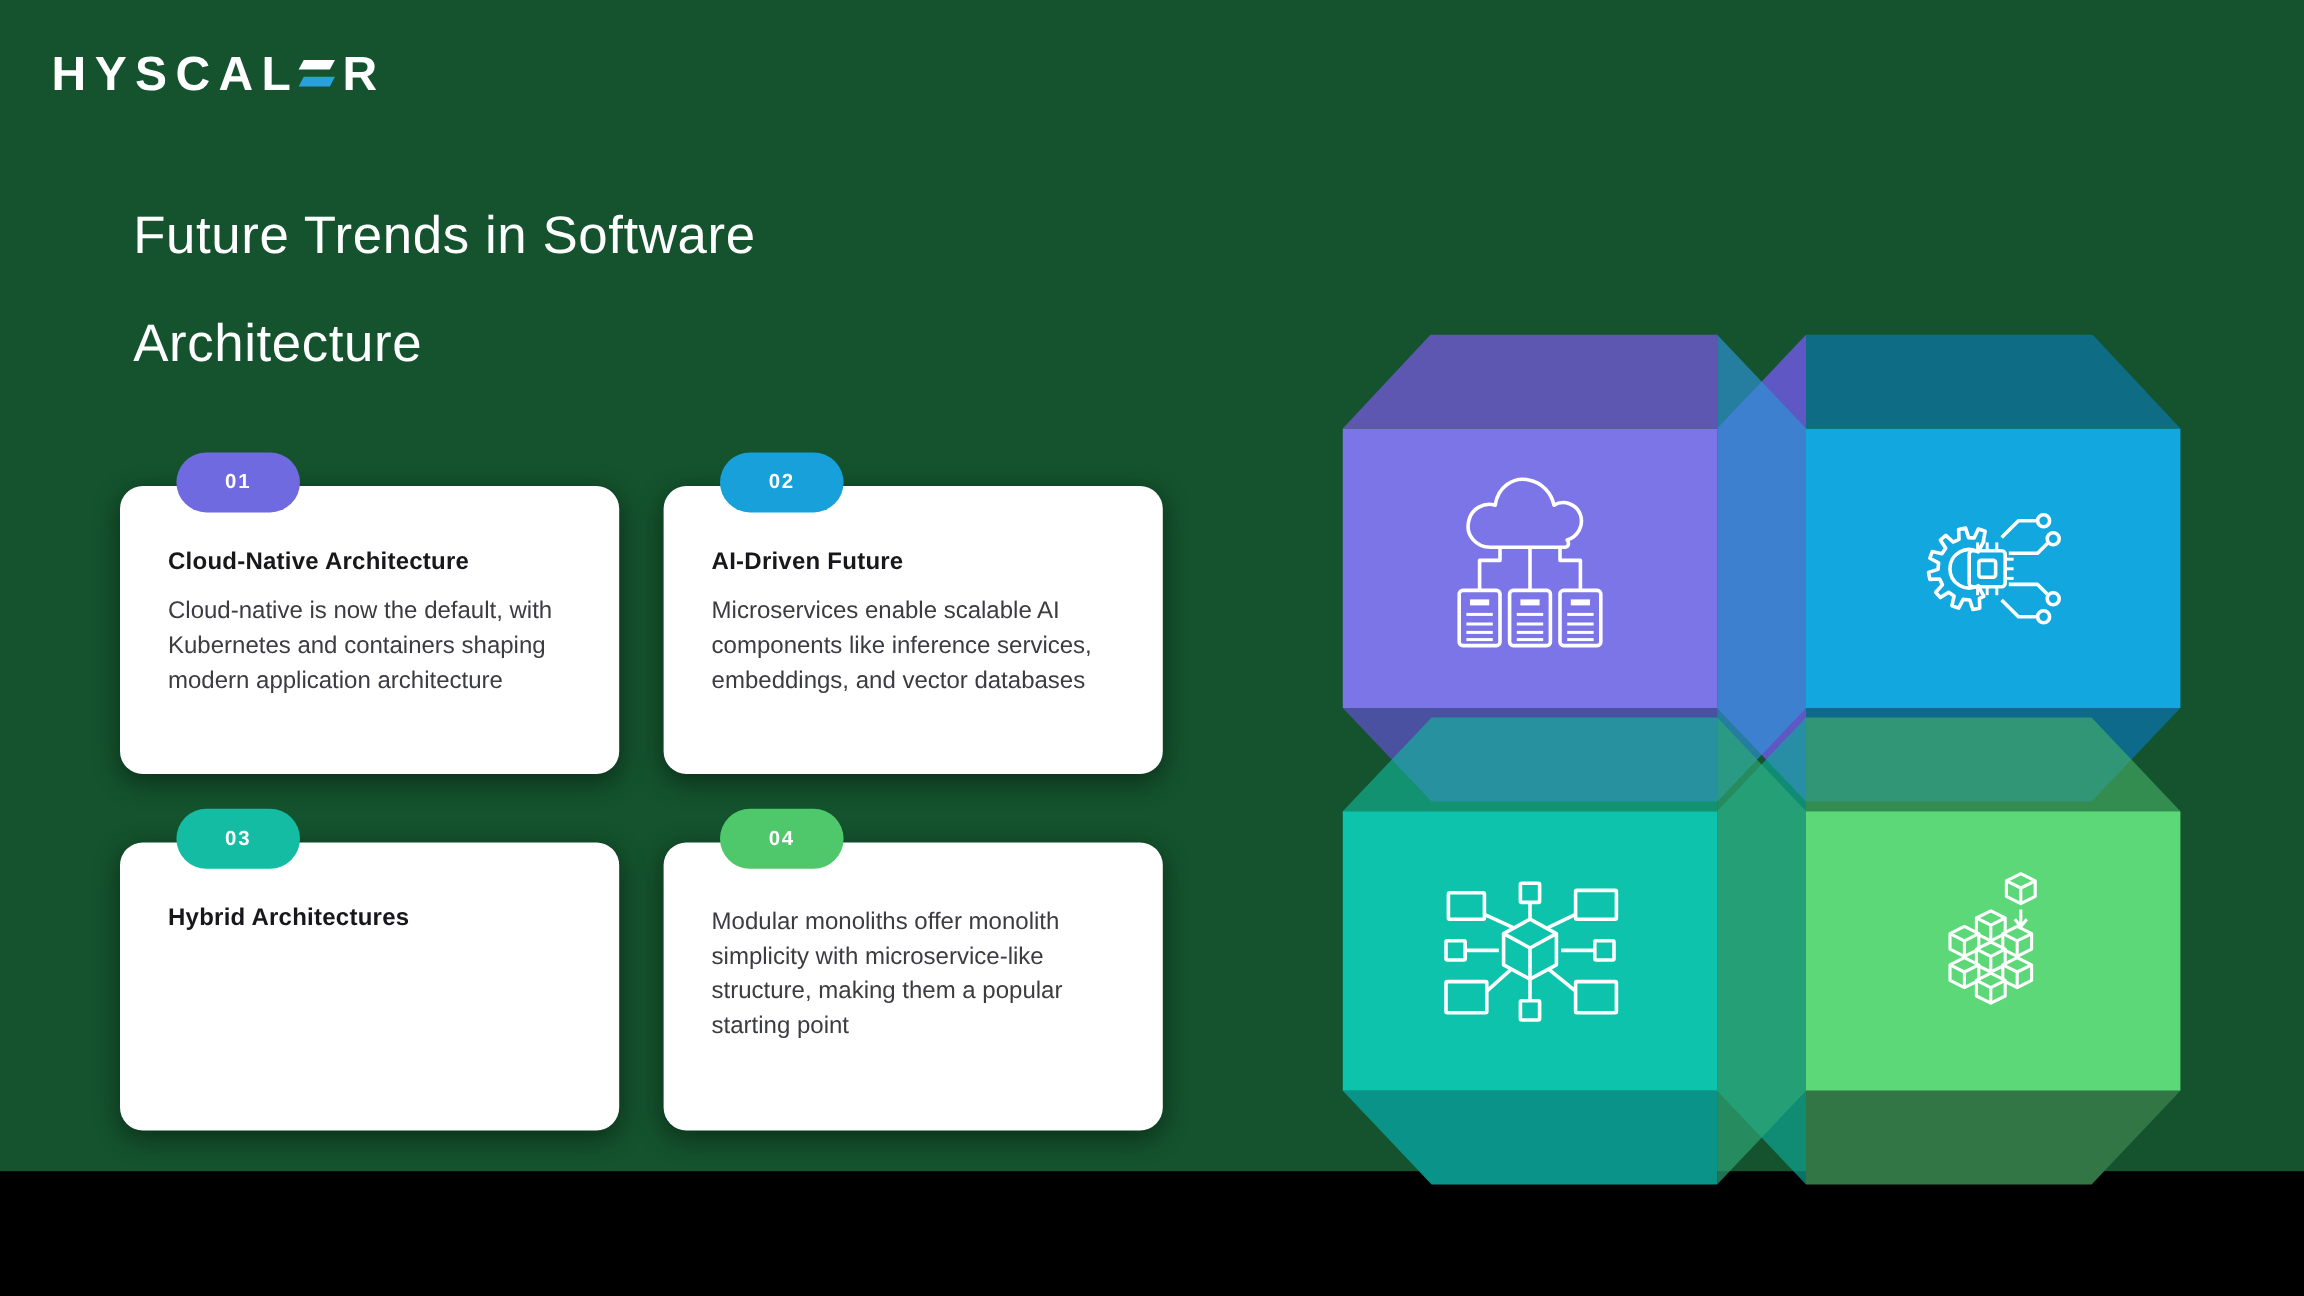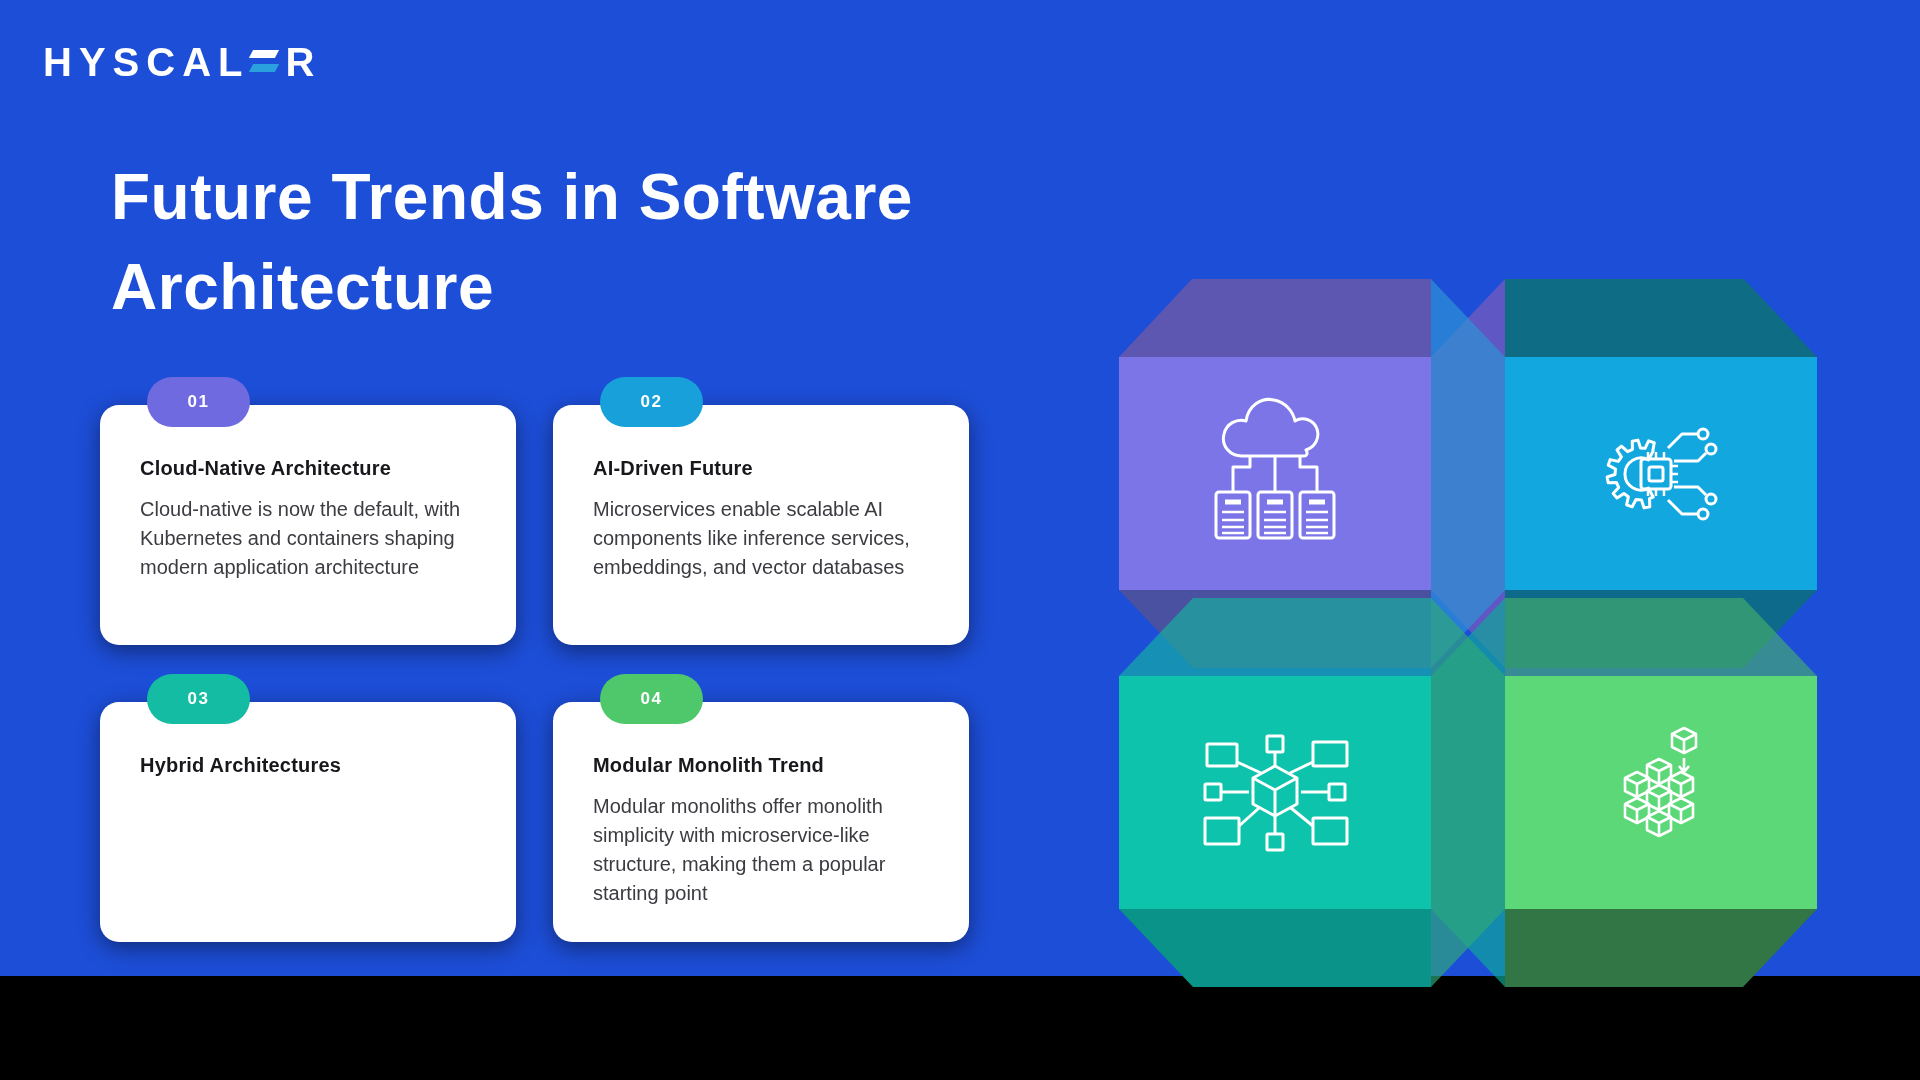--- a/index.html
+++ b/index.html
@@ -1,28 +1,28 @@
 <!DOCTYPE html>
 <html><head>
 <meta charset="utf-8">
 <style>
   html,body{margin:0;padding:0;background:#000;width:1920px;height:1080px;overflow:hidden;
     font-family:"Liberation Sans","DejaVu Sans",sans-serif;}
-  .stage{position:absolute;left:0;top:0;width:1920px;height:976px;background:#1d4ed8;}
+  .stage{position:absolute;left:0;top:0;width:1920px;height:976px;background:#14532d;}
 
   
   .logo{position:absolute;left:43px;top:40px;display:flex;align-items:center;
     font-size:40px;font-weight:800;color:#fff;letter-spacing:7px;}
   .logo .eglyph{position:relative;display:inline-block;width:27px;height:30px;margin:0 7px 0 2px;}
   .logo .eglyph .bar{position:absolute;left:0;width:26px;height:8px;transform:skewX(-28deg);}
   .logo .eglyph .bar.top{top:2px;background:#fff;}
   .logo .eglyph .bar.bot{top:16px;}
 
   
-  .headline{position:absolute;left:111px;top:152px;color:#fff;font-size:64px;font-weight:700;
+  .headline{position:absolute;left:111px;top:152px;color:#fff;font-size:44px;font-weight:400;
     line-height:90px;letter-spacing:.5px;}
 
   
   .cards{position:absolute;left:100px;top:405px;display:grid;
     grid-template-columns:416px 416px;column-gap:37px;row-gap:57px;}
   .card{position:relative;background:#fff;border-radius:19px;min-height:240px;
     padding:52px 40px 30px 40px;box-sizing:border-box;box-shadow:0 6px 22px rgba(0,0,0,.45);}
   .badge{position:absolute;left:47px;top:-28px;width:103px;height:50px;border-radius:26px;
     display:flex;align-items:center;justify-content:center;color:#fff;font-size:17px;
     font-weight:700;letter-spacing:1.5px;}
@@ -60,21 +60,20 @@
       <div class="badge" style="background: rgb(23, 160, 217);">02</div>
       <h3>AI-Driven Future</h3>
       <p>Microservices enable scalable AI components like inference services, embeddings, and vector databases</p>
     </div>
     <div class="card">
       <div class="badge" style="background: rgb(19, 188, 162);">03</div>
       <h3>Hybrid Architectures</h3>
     </div>
     <div class="card">
       <div class="badge" style="background: rgb(78, 200, 106); text-align: center;">04</div>
-      <h3>Modular Monolith Trend</h3>
       <p>Modular monoliths offer monolith simplicity with microservice-like structure, making them a popular starting point</p>
     </div>
   </div>
 
   <svg id="cubes-svg" class="graphic" viewBox="0 0 1920 1080">
       <polygon points="1119,357 1431,357 1431,590 1119,590" fill="#7C75E8"></polygon>
       <polygon points="1119,357 1192,279 1431,279 1431,357" fill="#5D57B2"></polygon>
       <polygon points="1431,357 1505,279 1505,668 1431,590" fill="#5F58C4"></polygon>
       <polygon points="1119,590 1431,590 1431,668 1193,668" fill="#4A51A0"></polygon>
       <polygon points="1505,357 1817,357 1817,590 1505,590" fill="#12A7DE"></polygon>

